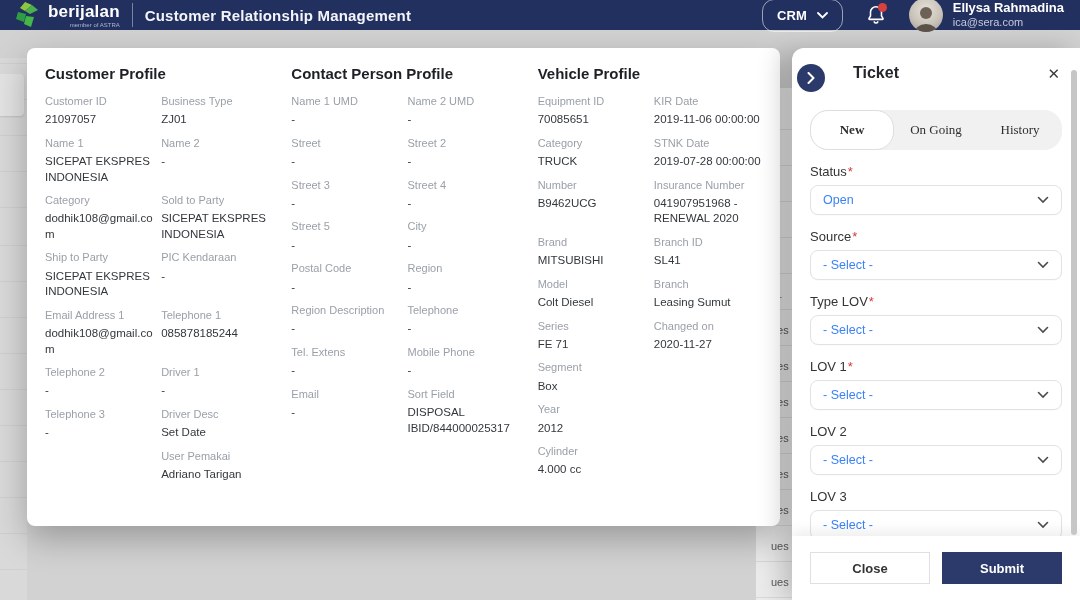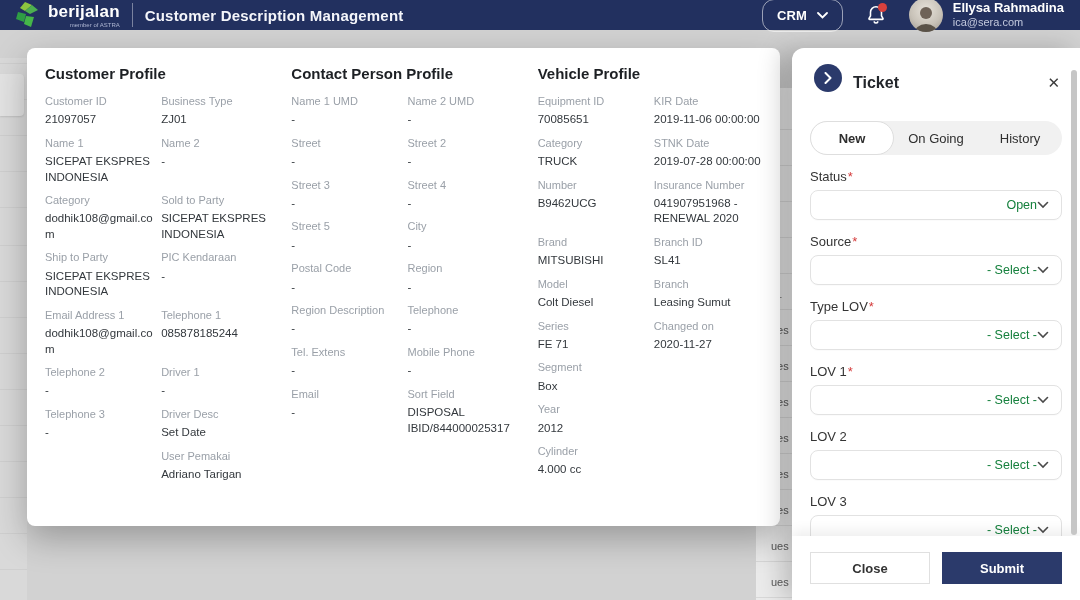--- a/index.html
+++ b/index.html
@@ -74,46 +74,46 @@
   .section-title { font-size:15px; font-weight:700; color:#1d2024; margin-bottom:12px; }
   .fields { display:grid; grid-template-columns:1fr 1fr; column-gap:12px; row-gap:14px;gap:8px; }
   .field-label { font-size:11px; color:#9aa0a8; margin-bottom:4px; line-height:1.3; }
   .field-value { font-size:11.5px; color:#33383d; line-height:1.35; overflow-wrap:anywhere; }
 
   
   .ticket-panel {
     position:absolute; right:0; top:48px; bottom:0; width:288px; background:#ffffff;
     border-radius:12px 0 0 0; box-shadow:-10px 0 26px rgba(0,0,0,.2); z-index:10; overflow:hidden;
   }
-  .ticket-header { display:flex; align-items:flex-end; gap:11px; padding:16px 18px 12px 22px; }
+  .ticket-header { display:flex; align-items:flex-start; gap:28px; padding:16px 18px 12px 5px; }
   .collapse-btn {
     width:28px; height:28px; border-radius:50%; background:#2b3a6b; border:none;
     display:flex; align-items:center; justify-content:center; cursor:pointer; flex-shrink:0;
   }
   .ticket-title { font-size:16px; font-weight:700; color:#23262b; }
   .panel-close {
     margin-left:auto; background:none; border:none; font-size:15px; color:#3c3c3c;
     cursor:pointer; line-height:1; padding:2px;
   }
   .tabs {
-    margin:17px 18px 0 18px; background:#f1f1f1; border-radius:18px; height:34px;
-    display:flex; align-items:stretch;
+    margin:6px 18px 0 18px; background:#f1f1f1; border-radius:18px; height:40px;
+    display:flex; align-items:stretch;font-family:Liberation Serif, serif;
   }
   .tab { flex:1; display:flex; align-items:center; justify-content:center; font-size:13px;
     color:#2f2f2f; cursor:pointer; border-radius:18px; border:1px solid transparent; background:transparent;
     font-family:inherit; }
   .tab.active { background:#ffffff; border-color:#dedede; font-weight:600; }
 
   .ticket-fields { padding:0 18px; }
   .tfield { margin-top:14px; }
   .tlabel { font-size:13px; font-weight:400; color:#343434; margin-bottom:6px; }
   .req { color:#d43a3a; margin-left:1px; }
   .tselect {
     height:30px; border:1px solid #e2e2e2; border-radius:8px; display:flex; align-items:center;
-    justify-content:flex-end; padding:0 12px; font-size:12.5px; color:#15803d;
+    justify-content:space-between; padding:0 12px; font-size:12.5px; color:#3b82f6;
     cursor:pointer; background:#fff; box-shadow:0 1px 1px rgba(0,0,0,.02);
   }
   .panel-scrollbar {
     position:absolute; right:3px; top:22px; width:6px; height:465px;
     background:#c6c6c6; border-radius:3px; z-index:12;
   }
   .ticket-footer {
     position:absolute; left:0; right:0; bottom:0; height:64px; background:#ffffff;
     box-shadow:0 -5px 12px rgba(0,0,0,.07); display:flex; align-items:center; gap:12px;
     padding:0 18px; z-index:11;
@@ -133,21 +133,21 @@
       <polygon points="16,3 22,8 14,12 9,9" fill="#4caf50"></polygon>
       <polygon points="2,10 10,12 8,20 0,17" fill="#2e9e44"></polygon>
       <polygon points="10,14 18,15 15,25 8,22" fill="#45b649"></polygon>
     </svg>
     <div class="brand-text-wrap">
       <span class="brand-name">berijalan</span>
       <span class="brand-tagline">member of ASTRA</span>
     </div>
   </div>
   <div class="header-divider"></div>
-  <h1 class="app-title">Customer Description Management</h1>
+  <h1 class="app-title">Customer Relationship Management</h1>
 
   <div class="header-right">
     <button class="module-btn">
       <span>CRM</span>
       <svg width="11" height="7" viewBox="0 0 11 7">
         <path d="M1 1 L5.5 5.5 L10 1" stroke="#ffffff" stroke-width="1.8" fill="none" stroke-linecap="round"></path>
       </svg>
     </button>
     <div class="bell-wrap">
       <svg width="22" height="22" viewBox="0 0 24 24">

